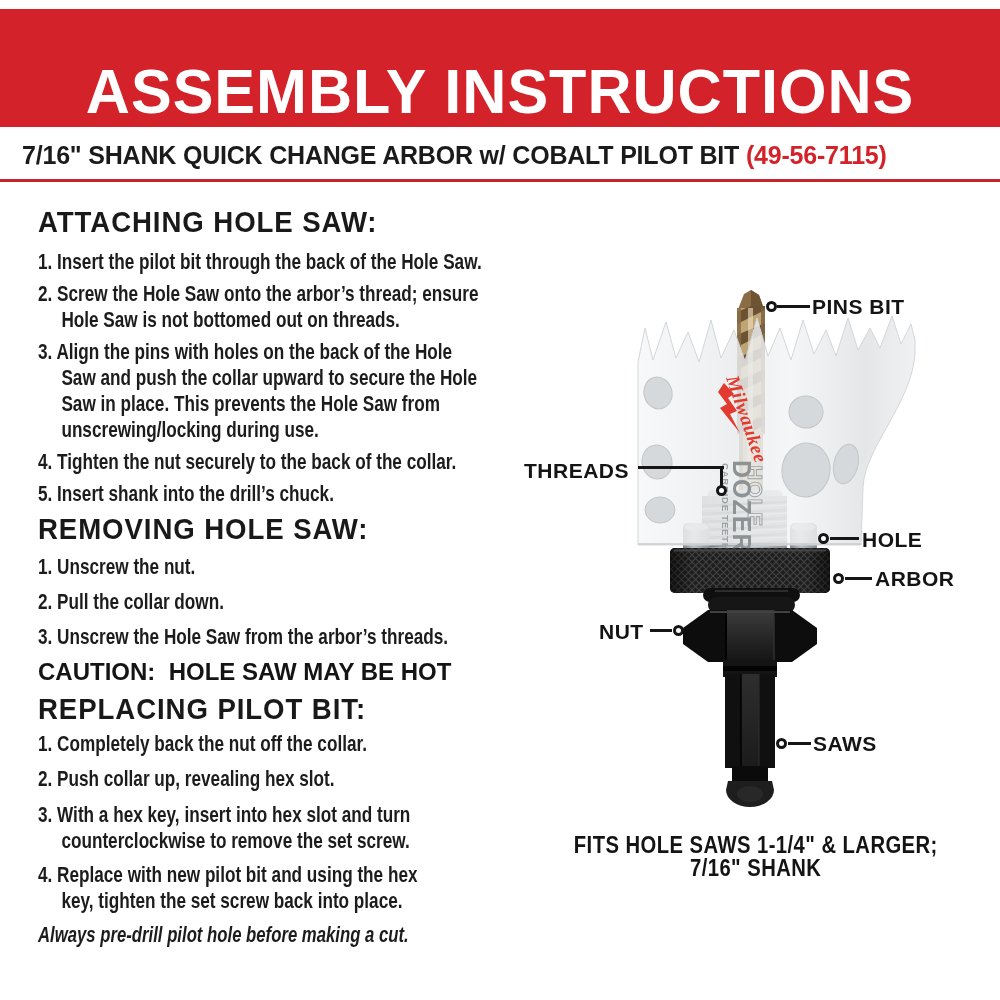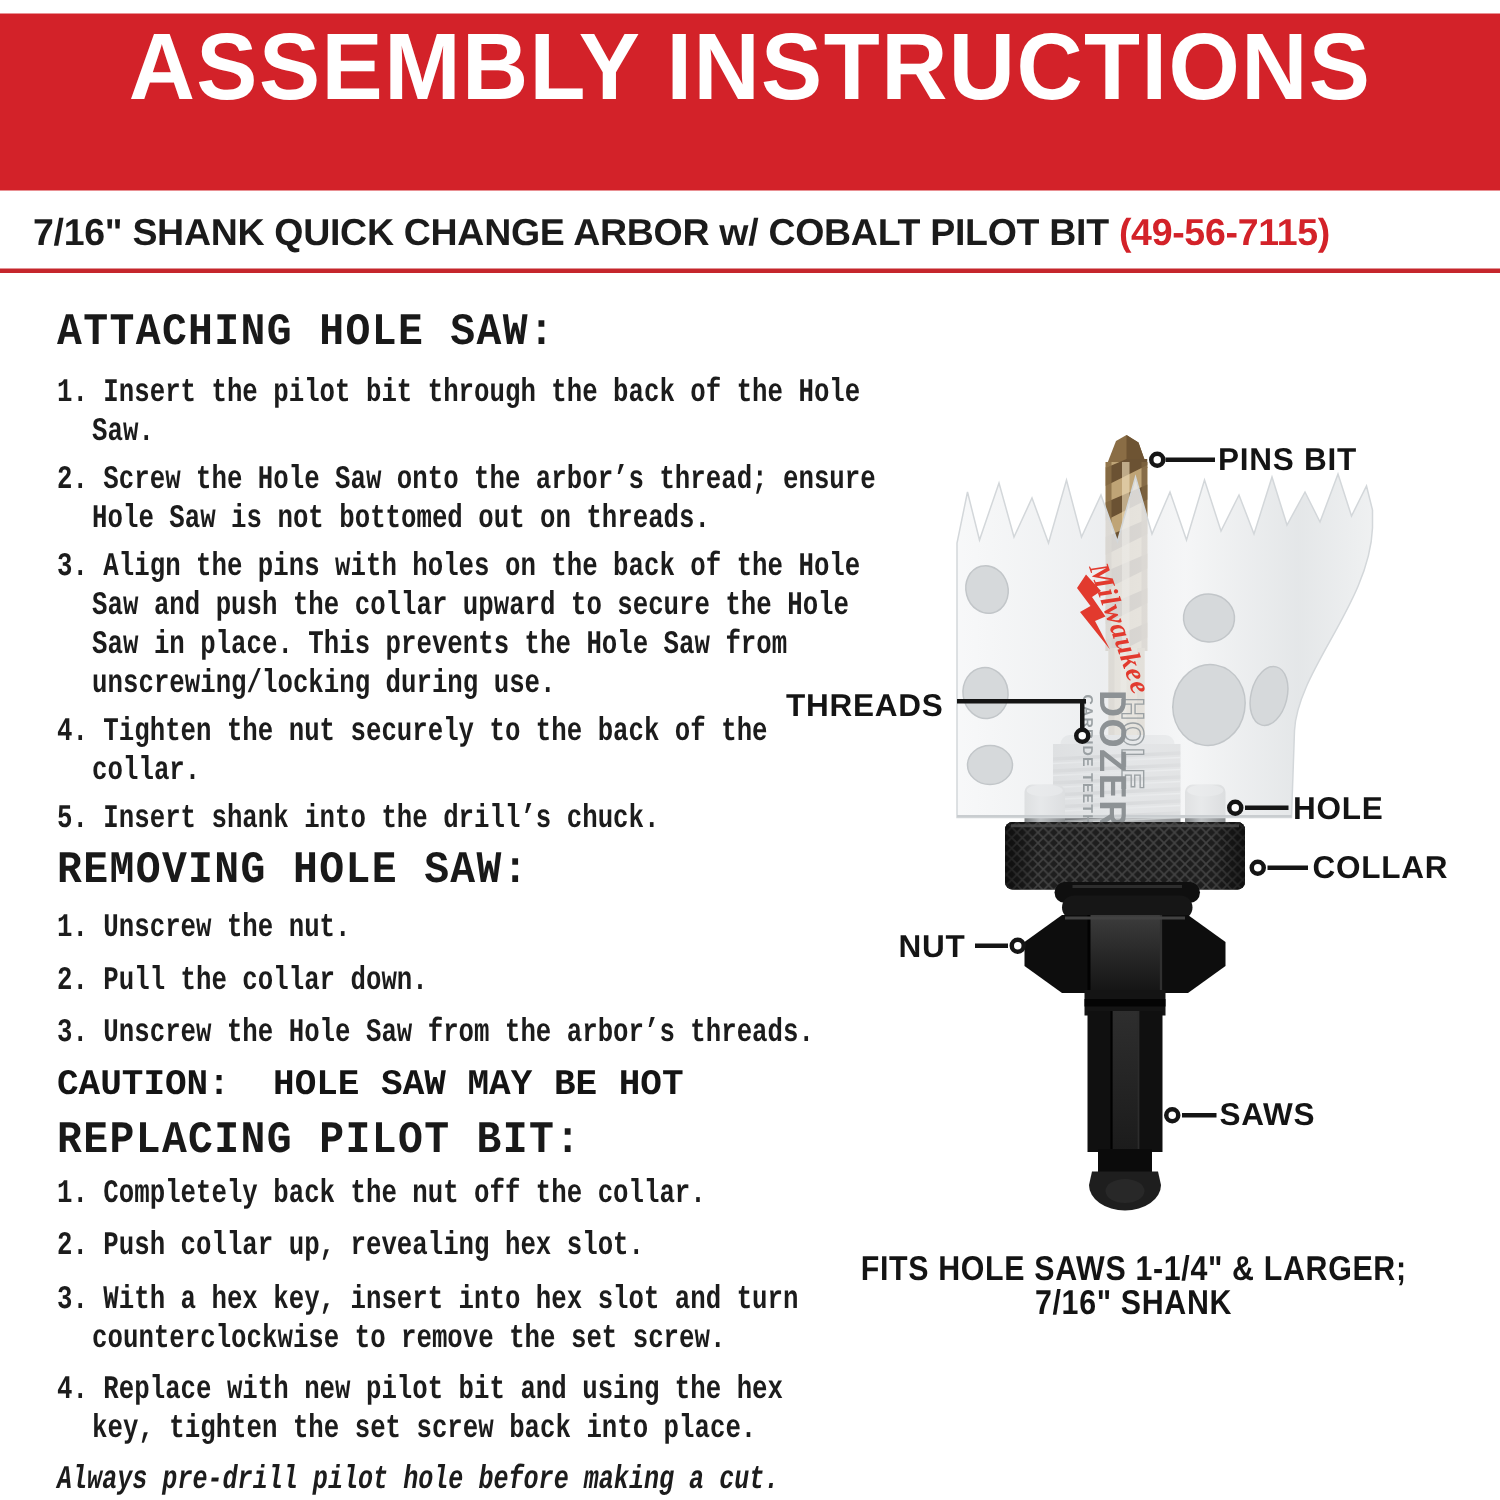--- a/index.html
+++ b/index.html
@@ -1,29 +1,29 @@
 <!DOCTYPE html>
 <html><head>
 <meta charset="utf-8">
 <style>
   html,body{margin:0;padding:0;background:#ffffff;}
   .page{position:relative;width:1000px;height:1000px;background:#ffffff;overflow:hidden;
         font-family:"Liberation Sans",sans-serif;color:#1b1b1b;}
   
   .banner{position:absolute;left:0;top:9px;width:1000px;height:118px;background:#d32229;
-          display:flex;align-items:flex-start;justify-content:center;}
+          display:flex;align-items:flex-end;justify-content:center;}
   .banner-title{margin:0;color:#ffffff;font-size:63px;font-weight:bold;letter-spacing:1px;
                 white-space:nowrap;transform:scaleX(0.97);}
   
   .subtitle{position:absolute;left:22px;top:141px;font-size:25px;font-weight:bold;
             white-space:nowrap;color:#1b1b1b;letter-spacing:-0.2px;}
   .part-number{color:#d32229;margin-top:36px;}
   .red-rule{position:absolute;left:0;top:179px;width:1000px;height:3px;background:#c5262c;}
   
-  .col{position:absolute;left:38px;top:205px;width:700px;font-family:Liberation Mono, monospace;}
+  .col{position:absolute;left:38px;top:205px;width:700px;}
   .sec-h{font-size:30px;font-weight:bold;letter-spacing:1px;color:#191919;line-height:32px;
          margin:0;white-space:nowrap;transform:scaleX(0.92);transform-origin:0 50%;}
   .item{font-size:22px;font-weight:bold;color:#1c1c1c;line-height:26px;margin:0;
         white-space:pre-line;transform:scaleX(0.78);transform-origin:0 0;
         padding-left:30px;text-indent:-30px;}
   .caution{font-size:24px;font-weight:bold;color:#141414;line-height:26px;margin:0;
            white-space:pre-line;}
   .note{font-size:22px;font-weight:bold;font-style:italic;color:#1c1c1c;line-height:26px;
         margin:0;white-space:nowrap;transform:scaleX(0.76);transform-origin:0 0;}
   
@@ -222,21 +222,21 @@
   <div class="conn" style="left:638px;top:466px;width:86px"></div>
   <div class="conn-v" style="left:720px;top:466px;height:21px"></div>
   <div class="dot" style="left:716px;top:485px"></div>
 
   <div class="dot" style="left:818px;top:533px"></div>
   <div class="conn" style="left:830px;top:537px;width:29px"></div>
   <div class="lbl" style="left:862px;top:528px">HOLE</div>
 
   <div class="dot" style="left:833px;top:573px"></div>
   <div class="conn" style="left:845px;top:577px;width:27px"></div>
-  <div class="lbl" style="left:875px;top:567px">COLLAR</div>
+  <div class="lbl" style="left:875px;top:567px">ARBOR</div>
 
   <div class="lbl" style="left:599px;top:620px">NUT</div>
   <div class="conn" style="left:650px;top:629px;width:22px"></div>
   <div class="dot" style="left:673px;top:625px"></div>
 
   <div class="dot" style="left:776px;top:738px"></div>
   <div class="conn" style="left:788px;top:742px;width:23px"></div>
   <div class="lbl" style="left:813px;top:732px">SAWS</div>
 
   <div class="caption">

